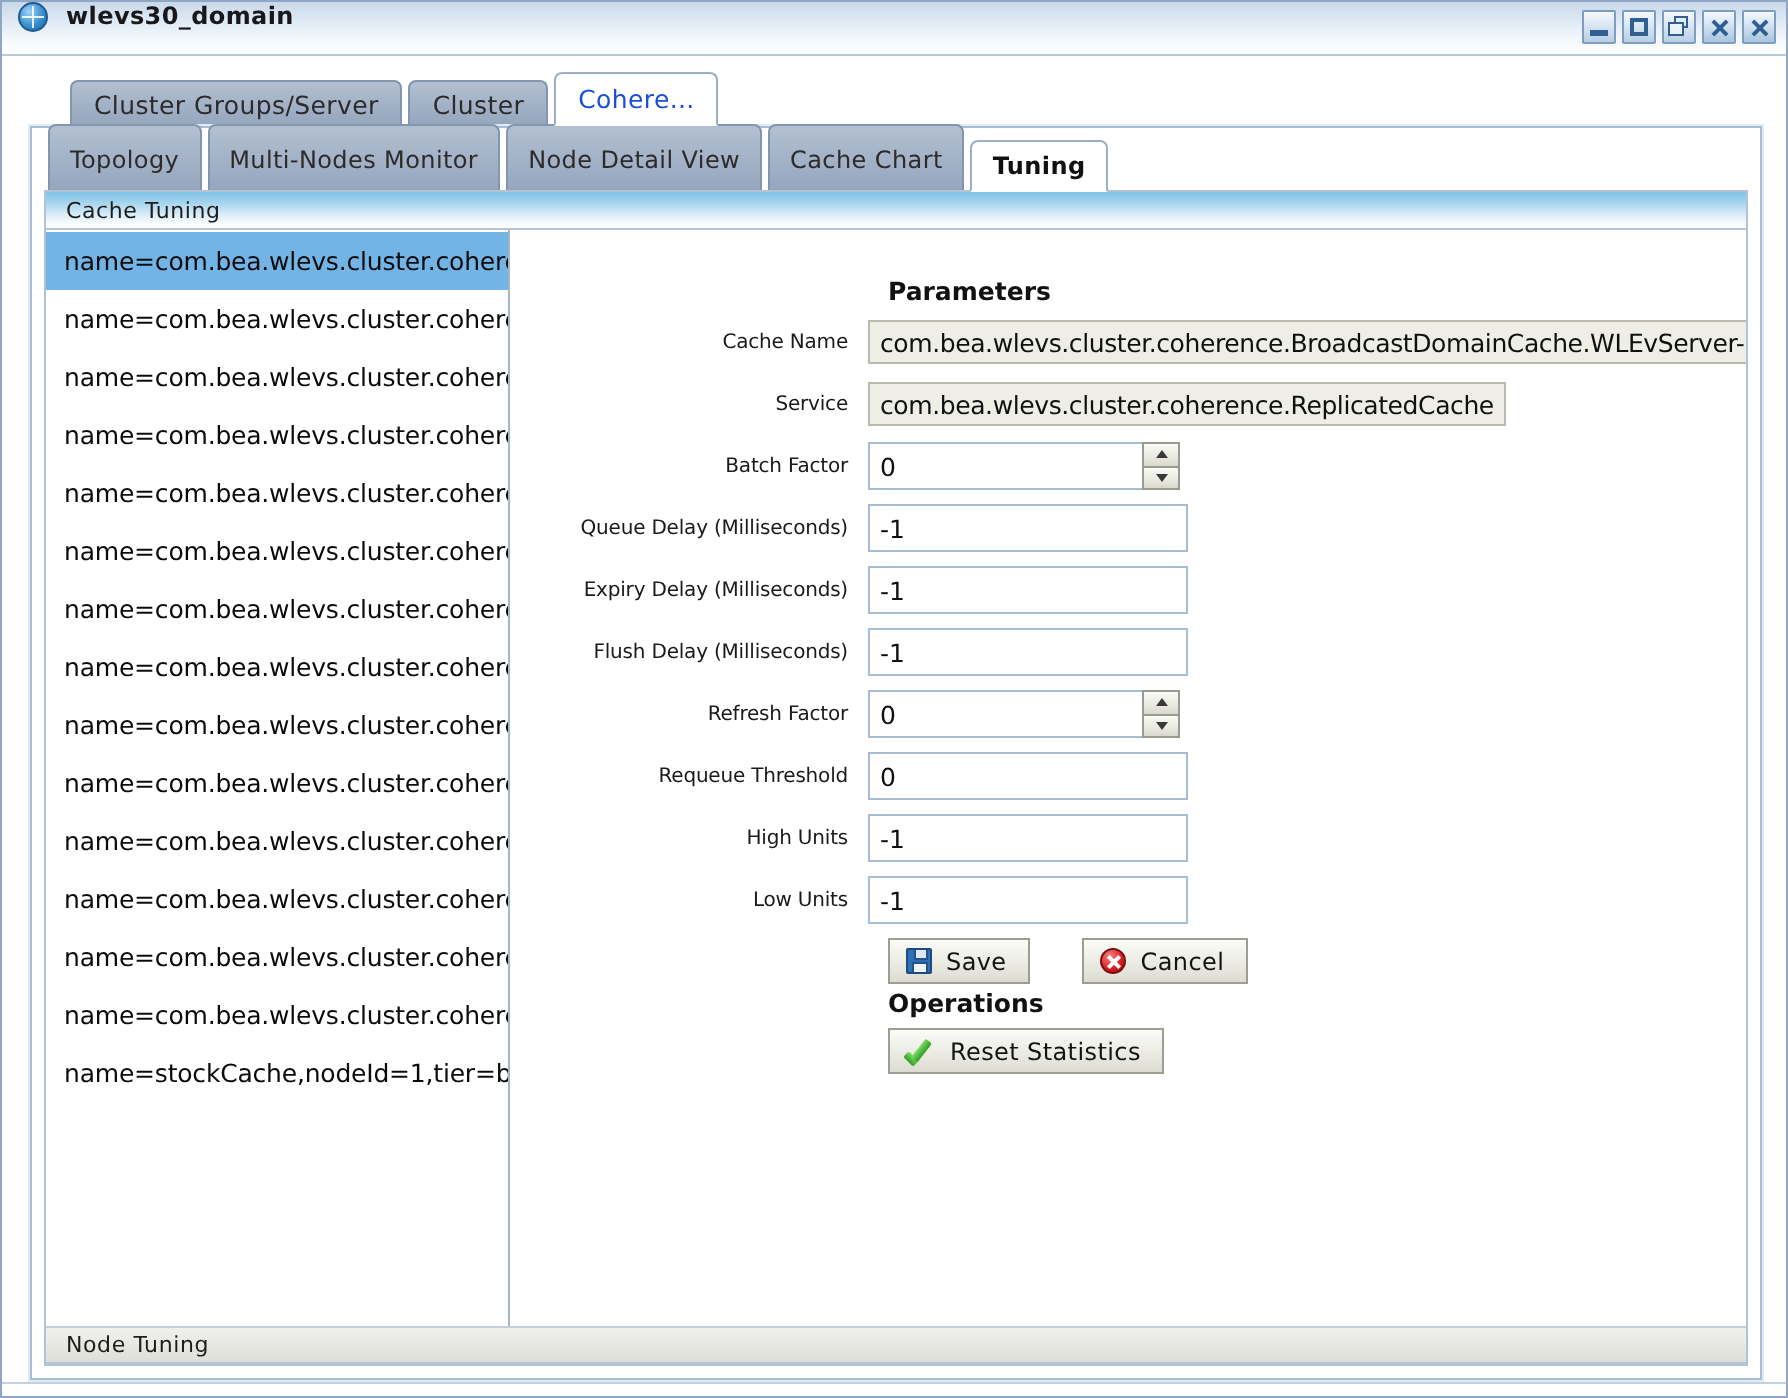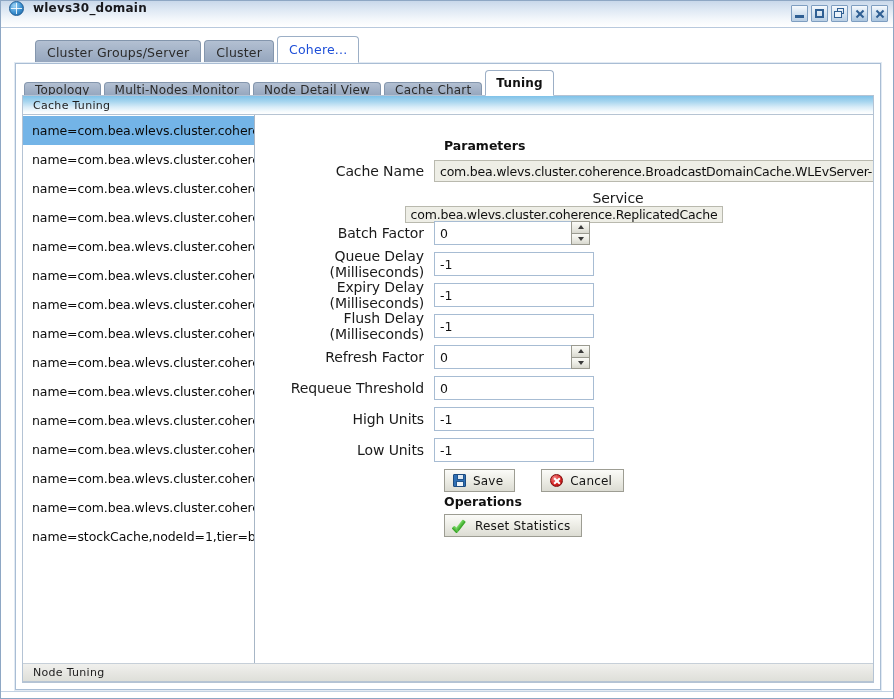--- a/index.html
+++ b/index.html
@@ -158,21 +158,21 @@
 
   
   .inner-tabs {
     position: absolute;
     left: 8px; top: 5px;
     display: flex;
     align-items: flex-end;
     height: 27px;
   }
   .itab {
-    height: 14px;
+    height: 34px;
     box-sizing: border-box;
     padding: 0 10px;
     display: flex;
     align-items: center;
     font-size: 12px;
     color: #2b2b2b;
     background: linear-gradient(to bottom, #b3c0d2 0%, #a3b2c7 50%, #94a5bd 100%);
     border: 1px solid #8496ad;
     border-bottom: none;
     border-radius: 4px 4px 0 0;
@@ -269,21 +269,21 @@
     left: 0;
     width: 100%;
     height: 24px;
     display: flex;
     align-items: center;
   }
   .row .lbl {
     width: 179px;
     text-align: right;
     padding-right: 10px;
-    font-size: 14px;
+    font-size: 10px;
     color: #1a1a1a;
     box-sizing: border-box;
     letter-spacing: -0.1px;
     flex: none;
   }
   .ro-field {
     height: 22px;
     box-sizing: border-box;
     display: inline-flex;
     align-items: center;
@@ -510,21 +510,21 @@
 
         <div class="form-pane">
 
           <div class="section-title" style="left:189px; top:23px;">Parameters</div>
 
           <div class="row" style="top:44px;">
             <span class="lbl">Cache Name</span>
             <span class="ro-field">com.bea.wlevs.cluster.coherence.BroadcastDomainCache.WLEvServer-1</span>
           </div>
 
-          <div class="row" style="top:75px;flex-direction:column;">
+          <div class="row" style="top:75px;">
             <span class="lbl">Service</span>
             <span class="ro-field">com.bea.wlevs.cluster.coherence.ReplicatedCache</span>
           </div>
 
           <div class="row" style="top:106px;">
             <span class="lbl">Batch Factor</span>
             <span class="spin-wrap">
               <span class="txt-field">0</span>
               <span class="spin-btns">
                 <span class="sb up"></span>

